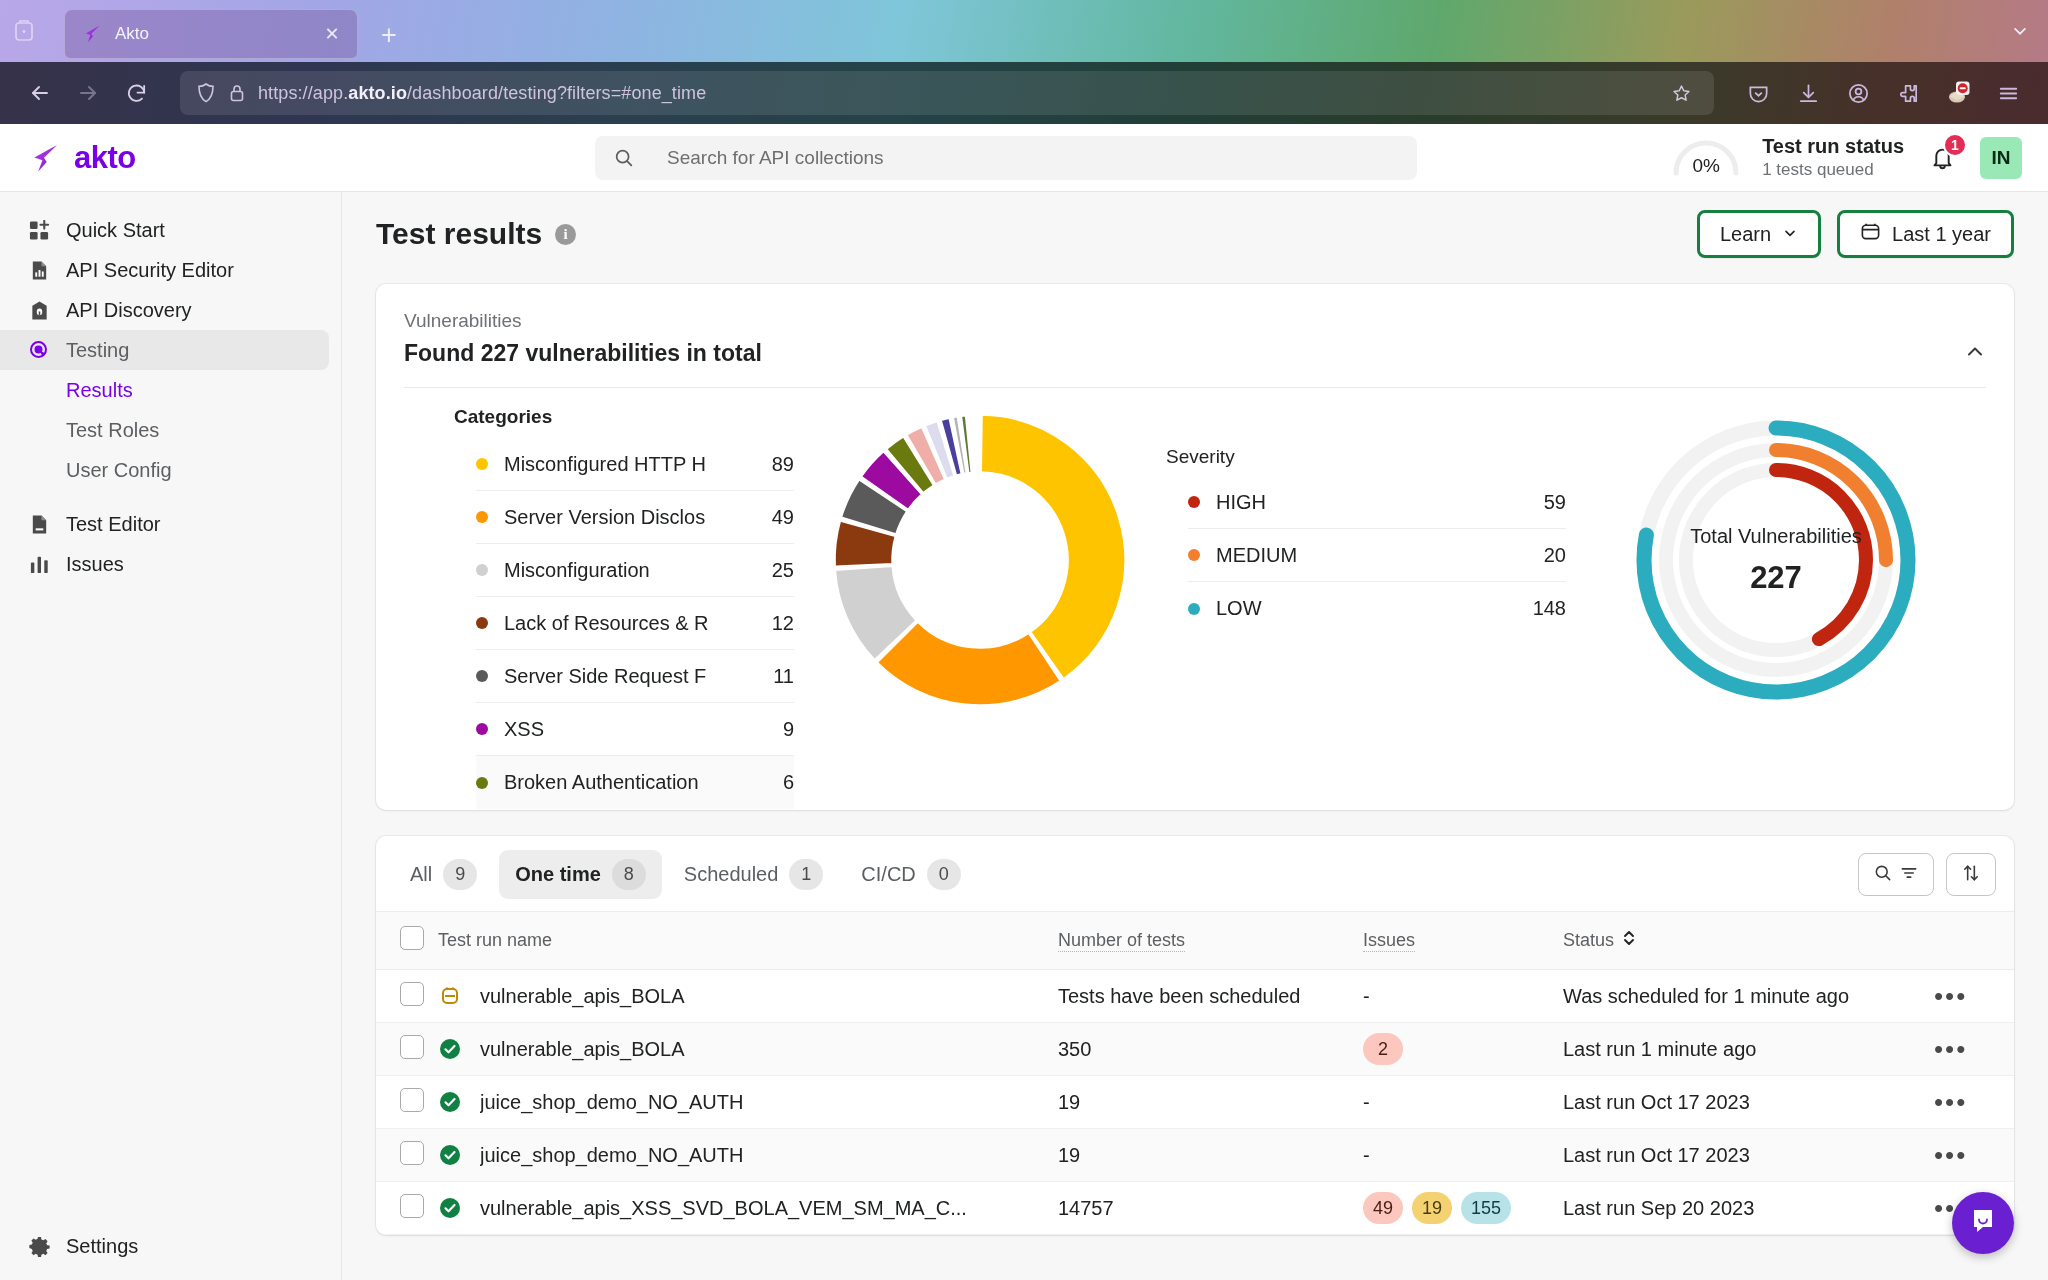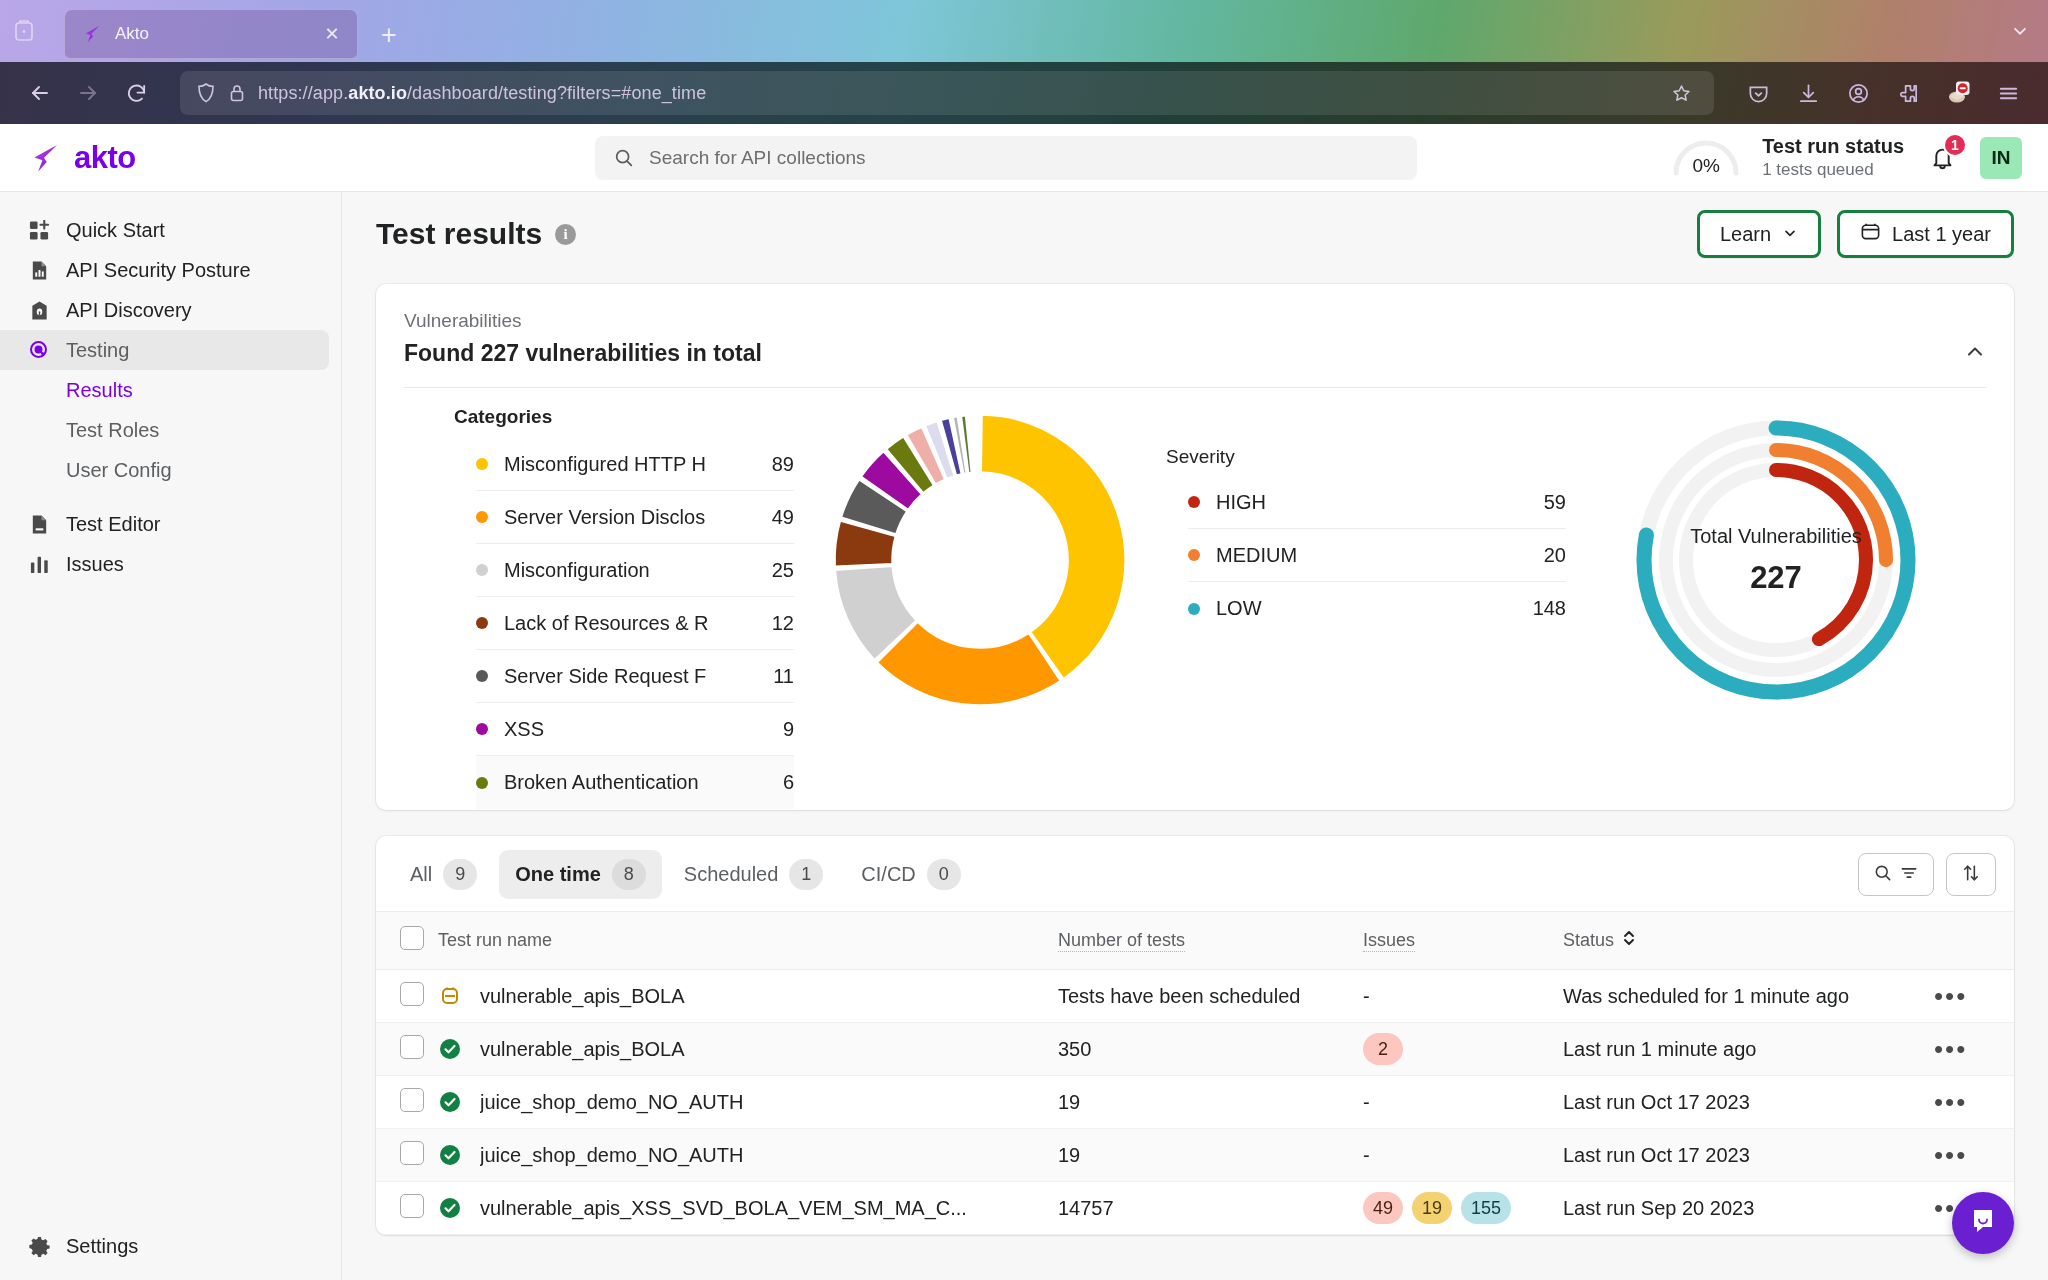--- a/index.html
+++ b/index.html
@@ -90,21 +90,21 @@
     height: 68px; background: #fff; display: flex; align-items: center;
     border-bottom: 1px solid #e6e6e6;
     position: absolute; top: 124px; left: 0; right: 0; z-index: 5;
   }
   .brand { width: 342px; display: flex; align-items: center; gap: 12px; padding-left: 28px; }
   .brand-logo { width: 34px; height: 34px; }
   .brand-name { font-size: 31px; font-weight: 700; color: #7A00E6; letter-spacing: -.5px; }
   .search-wrap { flex: 1; display: flex; justify-content: center; }
   .searchbox {
     width: 822px; height: 44px; background: #f3f3f3; border-radius: 8px;
-    display: flex; align-items: center; gap: 14px; padding: 0 18px;
+    display: flex; align-items: center; gap: 32px; padding: 0 18px;
   }
   .searchbox .sicon { color: #5d5d5d; display: flex; }
   .search-input {
     border: 0; background: transparent; outline: none; font-size: 19px; color: #202223;
     font-family: "Liberation Sans", sans-serif; flex: 1;
   }
   .search-input::placeholder { color: #6e6e6e; }
   .top-right { display: flex; align-items: center; gap: 20px; padding-right: 26px; }
   .run-gauge { position: relative; width: 72px; height: 42px; display:flex; align-items:flex-end; justify-content:center; }
   .run-gauge .pct { font-size: 19px; color: #202223; position: relative; top: -2px; }
@@ -470,21 +470,21 @@
       <div class="nav-item">
         <span class="ico">
           <svg width="21" height="21" viewBox="0 0 22 22">
               <path d="M4 1.5h9l5 5v14H4z" fill="#4a4a4a"></path>
               <path d="M13 1.5v5h5" fill="#8b8b8b"></path>
               <rect x="6.6" y="13" width="2" height="4.5" fill="#fff"></rect>
               <rect x="10" y="10.5" width="2" height="7" fill="#fff"></rect>
               <rect x="13.4" y="12" width="2" height="5.5" fill="#fff"></rect>
             </svg>
         </span>
-        <span>API Security Posture</span>
+        <span>API Security Editor</span>
       </div>
       <div class="nav-item">
         <span class="ico">
           <svg width="21" height="21" viewBox="0 0 22 22">
               <path d="M11 1.5 3.5 6v14.5h15V6z" fill="#4a4a4a"></path>
               <rect x="8.2" y="9" width="5.6" height="7" rx="2.8" fill="#fff"></rect>
               <rect x="10.2" y="12" width="1.6" height="4" fill="#4a4a4a"></rect>
             </svg>
         </span>
         <span>API Discovery</span>

